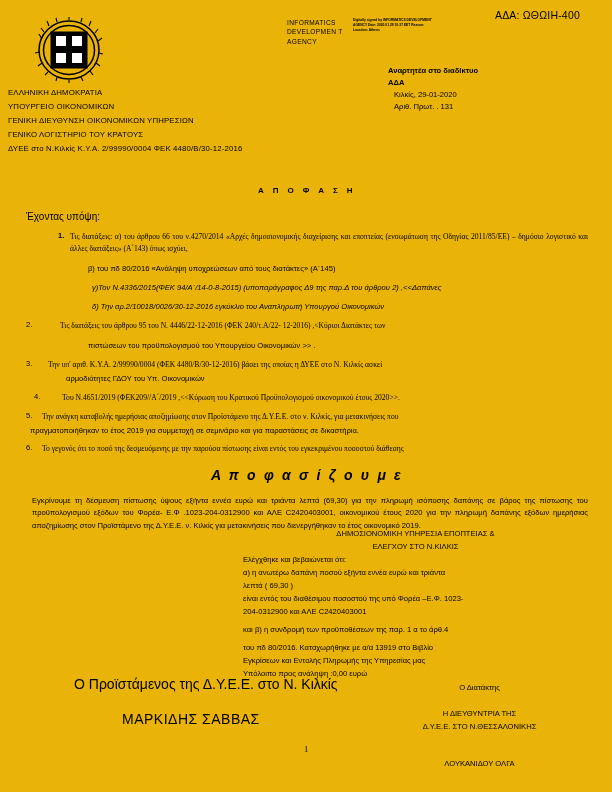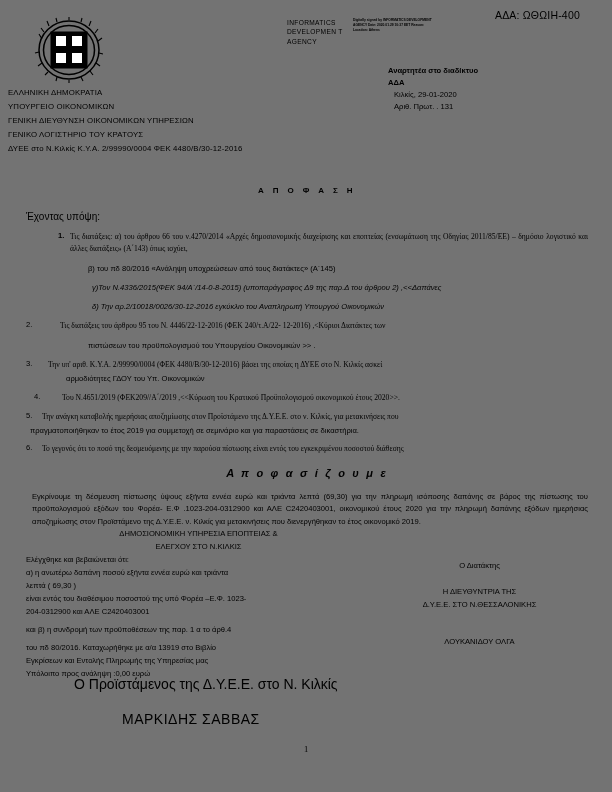--- a/index.html
+++ b/index.html
@@ -10,21 +10,21 @@
   }
   body {
     font-family: "Liberation Serif", "DejaVu Serif", serif;
     color: #000000;
   }
   .page {
     position: relative;
     width: 612px;
     height: 792px;
     margin: 0 auto;
-    background: #737373;
+    background: #eab308;
     overflow: hidden;
     box-sizing: border-box;
   }
 
   
   .ada-code {
     position: absolute;
     top: 9px;
     left: 0;
     width: 580px;
@@ -149,41 +149,42 @@
     margin: 0 0 6px 12px;
     line-height: 1.6;
   }
   .flat-item.wide { margin-left: 4px; }
 
   .heading-apofasizoume {
     text-align: center;
     font-weight: bold;
     font-style: italic;
     letter-spacing: 2.2px;
-    font-size: 11px;
+    font-size: 14px;
     margin: 11px 0 12px 0;
   }
   .decision {
     margin: 0 0 0 6px;
     line-height: 1.65;
     text-align: justify;
   }
 
   
   .sig-area {
     position: absolute;
     top: 527px;
     left: 26px;
     width: 562px;
     font-family: "Liberation Sans", "DejaVu Sans", sans-serif;
     font-size: 7.6px;
   }
   .sig-cols {
     display: flex;
-    align-items: center;
+    align-items: flex-end;
+    flex-direction: column;
   }
   .sig-left  { width: 345px; flex: none; }
   .sig-right { width: 217px; flex: none; text-align: center; }
   .sig-left .ctr { text-align: center; }
   .ln { line-height: 1.72; }
   .ln.sp-top { margin-top: 5px; }
   .ln.sp-top-lg { margin-top: 13px; }
   .ln.sp-top-xl { margin-top: 24px; }
 
   .final-sig {

